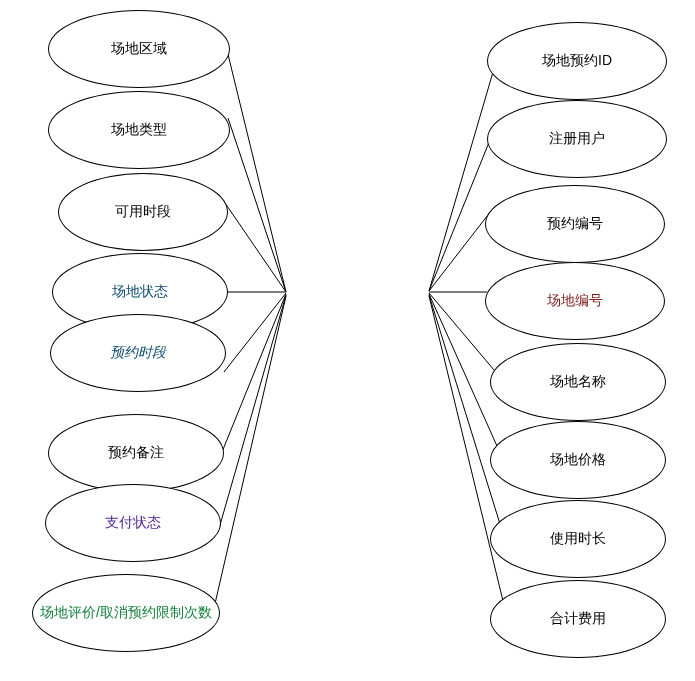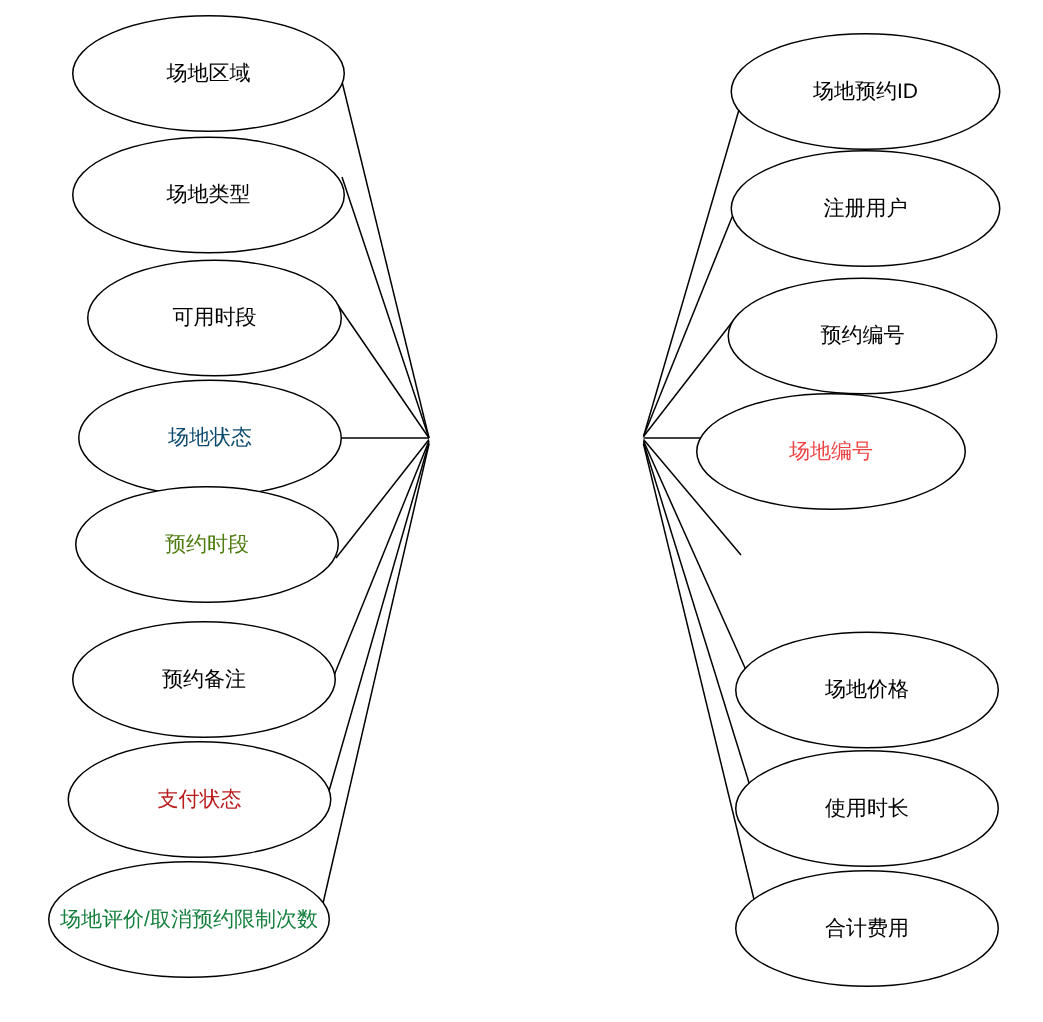--- a/index.html
+++ b/index.html
@@ -75,43 +75,46 @@
     </div>
     <div class="node ellipse" style="left: 48px; top: 91px; width: 182px; height: 78px; border-color: rgb(0, 0, 0); background: rgb(255, 255, 255); color: rgb(0, 0, 0); text-align: right;">
       <span class="node-label">场地类型</span>
     </div>
     <div class="node ellipse" style="left: 58px; top: 173px; width: 170px; height: 78px; border-color: rgb(0, 0, 0); background: rgb(255, 255, 255); color: rgb(0, 0, 0);">
       <span class="node-label">可用时段</span>
     </div>
     <div class="node ellipse" style="left: 52px; top: 253px; width: 176px; height: 78px; border-color: rgb(0, 0, 0); background: rgb(255, 255, 255); color: #0c4a6e;">
       <span class="node-label">场地状态</span>
     </div>
-    <div class="node ellipse" style="left: 50px; top: 324px; width: 176px; height: 78px; border-color: rgb(0, 0, 0); background: rgb(255, 255, 255); color: #4d7c0f;">
+    <div class="node ellipse" style="left: 50px; top: 314px; width: 176px; height: 78px; border-color: rgb(0, 0, 0); background: rgb(255, 255, 255); color: #0c4a6e; font-style: italic;">
       <span class="node-label">预约时段</span>
     </div>
     <div class="node ellipse" style="left: 48px; top: 414px; width: 176px; height: 78px; border-color: rgb(0, 0, 0); background: rgb(255, 255, 255); color: rgb(0, 0, 0);">
       <span class="node-label">预约备注</span>
     </div>
-    <div class="node ellipse" style="left: 45px; top: 494px; width: 176px; height: 78px; border-color: rgb(0, 0, 0); background: rgb(255, 255, 255); color: #b91c1c;">
+    <div class="node ellipse" style="left: 45px; top: 484px; width: 176px; height: 78px; border-color: rgb(0, 0, 0); background: rgb(255, 255, 255); color: #4c1d95;">
       <span class="node-label">支付状态</span>
     </div>
     <div class="node ellipse" style="left: 32px; top: 574px; width: 188px; height: 78px; border-color: rgb(0, 0, 0); background: rgb(255, 255, 255); color: #15803d;">
       <span class="node-label">场地评价/取消预约限制次数</span>
     </div>
     <div class="node ellipse" style="left: 487px; top: 22px; width: 180px; height: 78px; border-color: rgb(0, 0, 0); background: rgb(255, 255, 255); color: rgb(0, 0, 0); align-items: center;">
       <span class="node-label">场地预约ID</span>
     </div>
     <div class="node ellipse" style="left: 487px; top: 100px; width: 180px; height: 78px; border-color: rgb(0, 0, 0); background: rgb(255, 255, 255); color: rgb(0, 0, 0);">
       <span class="node-label">注册用户</span>
     </div>
     <div class="node ellipse" style="left: 485px; top: 185px; width: 180px; height: 78px; border-color: rgb(0, 0, 0); background: rgb(255, 255, 255); color: rgb(0, 0, 0);">
       <span class="node-label">预约编号</span>
     </div>
-    <div class="node ellipse" style="left: 464px; top: 262px; width: 180px; height: 78px; border-color: rgb(0, 0, 0); background: rgb(255, 255, 255); color: #ef4444;">
+    <div class="node ellipse" style="left: 485px; top: 262px; width: 180px; height: 78px; border-color: rgb(0, 0, 0); background: rgb(255, 255, 255); color: #7f1d1d;">
       <span class="node-label">场地编号</span>
+    </div>
+    <div class="node ellipse" style="left: 490px; top: 343px; width: 176px; height: 78px; border-color: rgb(0, 0, 0); background: rgb(255, 255, 255); color: rgb(0, 0, 0);">
+      <span class="node-label">场地名称</span>
     </div>
     <div class="node ellipse" style="left: 490px; top: 500px; width: 176px; height: 78px; border-color: rgb(0, 0, 0); background: rgb(255, 255, 255); color: rgb(0, 0, 0);">
       <span class="node-label">使用时长</span>
     </div>
     <div class="node ellipse" style="left: 490px; top: 421px; width: 176px; height: 78px; border-color: rgb(0, 0, 0); background: rgb(255, 255, 255); color: rgb(0, 0, 0);">
       <span class="node-label">场地价格</span>
     </div>
     <div class="node ellipse" style="left: 490px; top: 580px; width: 176px; height: 78px; border-color: rgb(0, 0, 0); background: rgb(255, 255, 255); color: rgb(0, 0, 0);">
       <span class="node-label">合计费用</span>
     </div>

